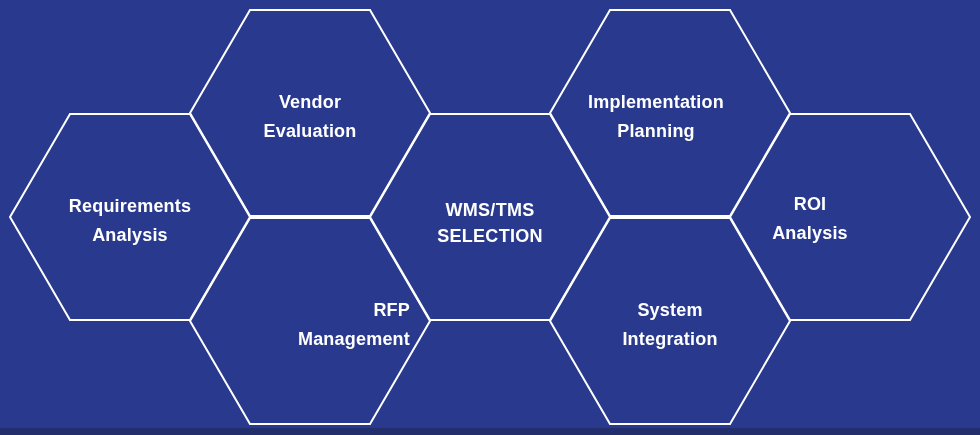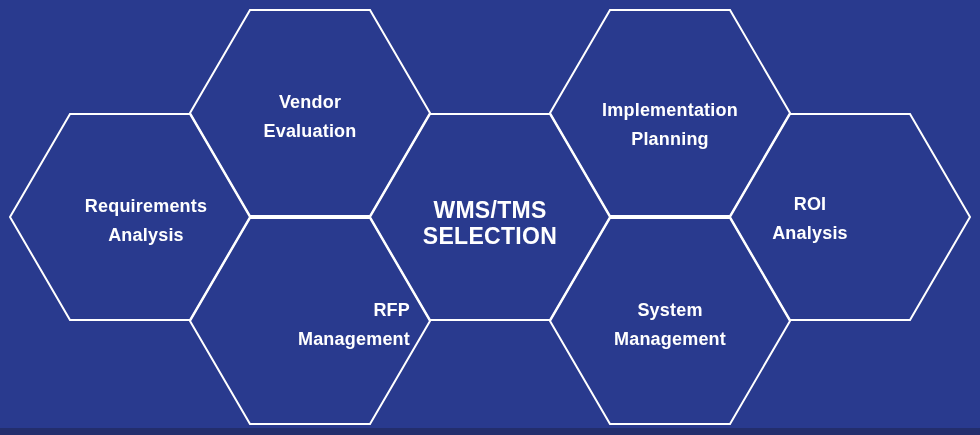--- a/index.html
+++ b/index.html
@@ -42,29 +42,29 @@
     font-weight: bold;
     font-size: 18px;
     line-height: 29px;
     letter-spacing: 0.2px;
     text-align: center;
     white-space: pre-line;
     width: 200px;
     pointer-events: none;
   }
   .hex-label.big {
-    font-size: 23px;
+    font-size: 18px;
     line-height: 26px;
     letter-spacing: 0.3px;
   }
-  .p-requirements { left: 146px; top: 221px; }
+  .p-requirements { left: 130px; top: 221px; }
   .p-vendor       { left: 310px; top: 117px; }
   .p-rfp          { left: 310px; top: 325px; text-align: right; }
   .p-wms          { left: 490px; top: 223px; }
-  .p-implementation { left: 670px; top: 117px; margin-top: 8px; }
+  .p-implementation { left: 656px; top: 117px; }
   .p-system       { left: 670px; top: 325px; }
   .p-roi          { left: 810px; top: 219px; }
   .bottom-strip {
     position: absolute;
     left: 0;
     bottom: 0;
     width: 100%;
     height: 7px;
     background: var(--bottom-strip-color);
   }
@@ -93,20 +93,20 @@
   <div class="hex-label p-rfp">RFP
 Management</div>
 
   <div class="hex-label big p-wms">WMS/TMS
 SELECTION</div>
 
   <div class="hex-label p-implementation">Implementation
 Planning</div>
 
   <div class="hex-label p-system">System
-Management</div>
+Integration</div>
 
   <div class="hex-label p-roi">ROI
 Analysis</div>
 
   <div class="bottom-strip"></div>
 
 </div>
 
 </body></html>

